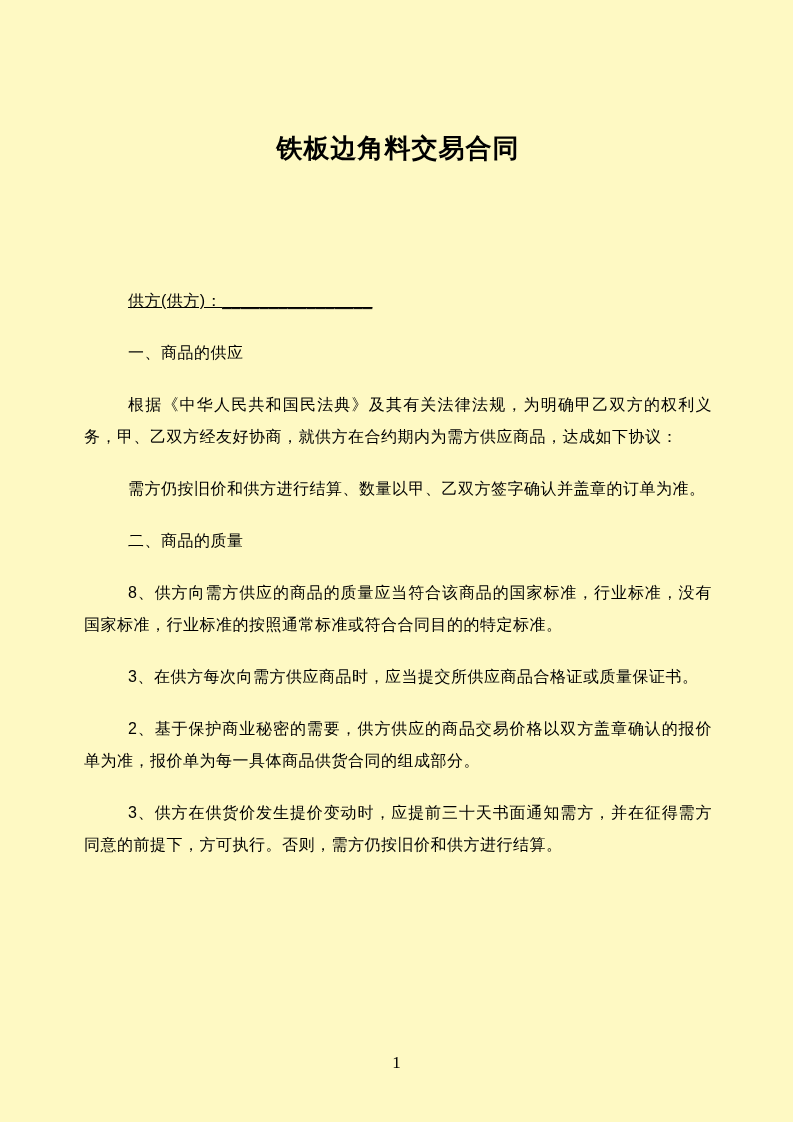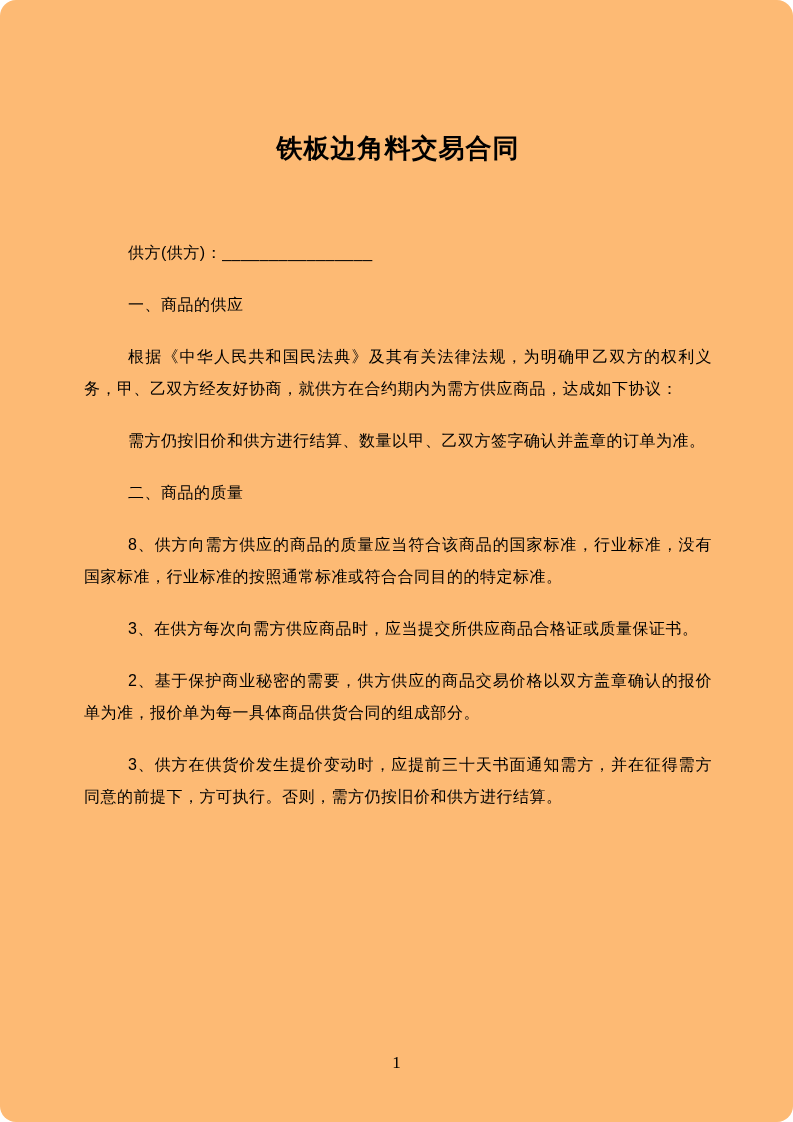--- a/index.html
+++ b/index.html
@@ -5,46 +5,46 @@
   html, body {
     margin: 0;
     padding: 0;
     background: #ffffff;
   }
   .page {
     position: relative;
     width: 793px;
     height: 1122px;
     margin: 0 auto;
-    background: #fdba74;
+    background: #fef9c3;
     color: #000000;
     font-family: "Liberation Sans", "DejaVu Sans", sans-serif;
     box-sizing: border-box;
     padding: 0 81px 0 84px;
     overflow: hidden;
-    border-radius: 16px;
   }
   .doc-title {
     margin: 131px 0 0 0;
     text-align: center;
     font-size: 26px;
     font-weight: bold;
     line-height: 34px;
     letter-spacing: 1px;
   }
   .para {
     font-size: 16px;
     line-height: 32px;
     letter-spacing: 0.5px;
     margin: 0 0 20px 0;
     text-indent: 44px;
     text-align: justify;
   }
   .first-block {
-    margin-top: 72px;
+    margin-top: 120px;
+    text-decoration: underline;
   }
   .blank {
     white-space: nowrap;
   }
   .page-number {
     position: absolute;
     left: 0;
     right: 0;
     bottom: 49px;
     text-align: center;

